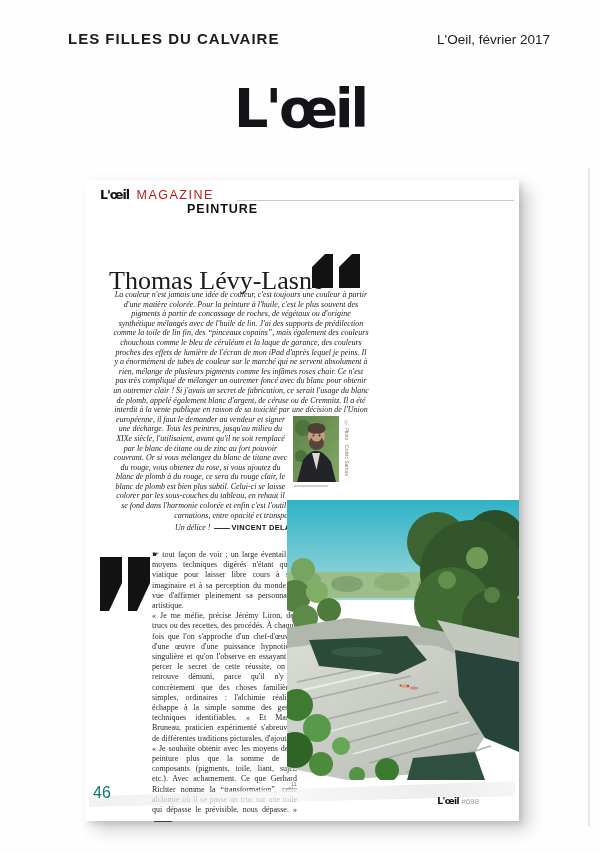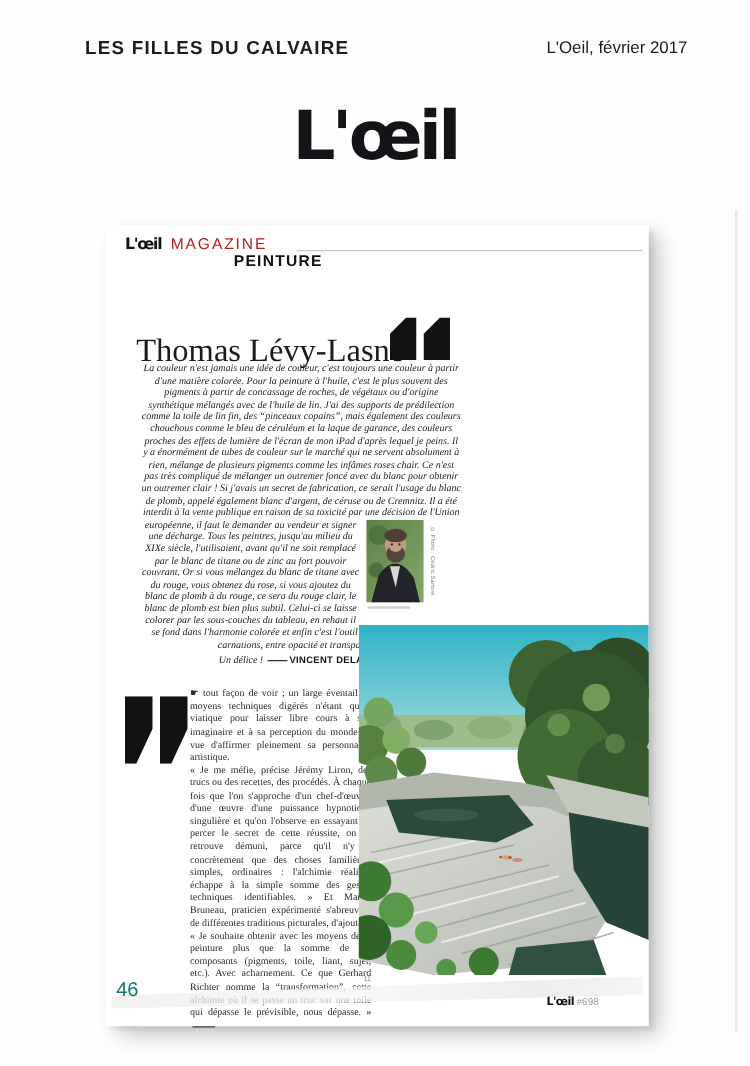--- a/index.html
+++ b/index.html
@@ -1,21 +1,21 @@
 <!DOCTYPE html>
 <html><head>
 <meta charset="utf-8">
 <style>
   html,body{margin:0;padding:0;background:#fff;}
   .canvas{position:relative;width:600px;height:853px;background:#fefefe;overflow:hidden;
           font-family:"Liberation Sans",sans-serif;color:#1b1b1b;}
 
   
   .top-header{position:absolute;left:68px;top:30px;width:482px;display:flex;
-              justify-content:space-between;align-items:flex-start;}
+              justify-content:space-between;align-items:flex-end;}
   .gallery-name{font-weight:bold;font-size:15px;letter-spacing:1px;color:#1c1c1e;}
   .source-ref{font-size:13.5px;color:#1c1c1e;}
 
   
   .logo{position:absolute;left:0;top:82px;width:600px;text-align:center;
         font-family:"DejaVu Sans",sans-serif;font-weight:bold;font-size:54px;
         letter-spacing:-3px;color:#141418;line-height:1;}
 
   
   .page{position:absolute;left:85px;top:180px;width:434px;height:641px;background:#fff;

